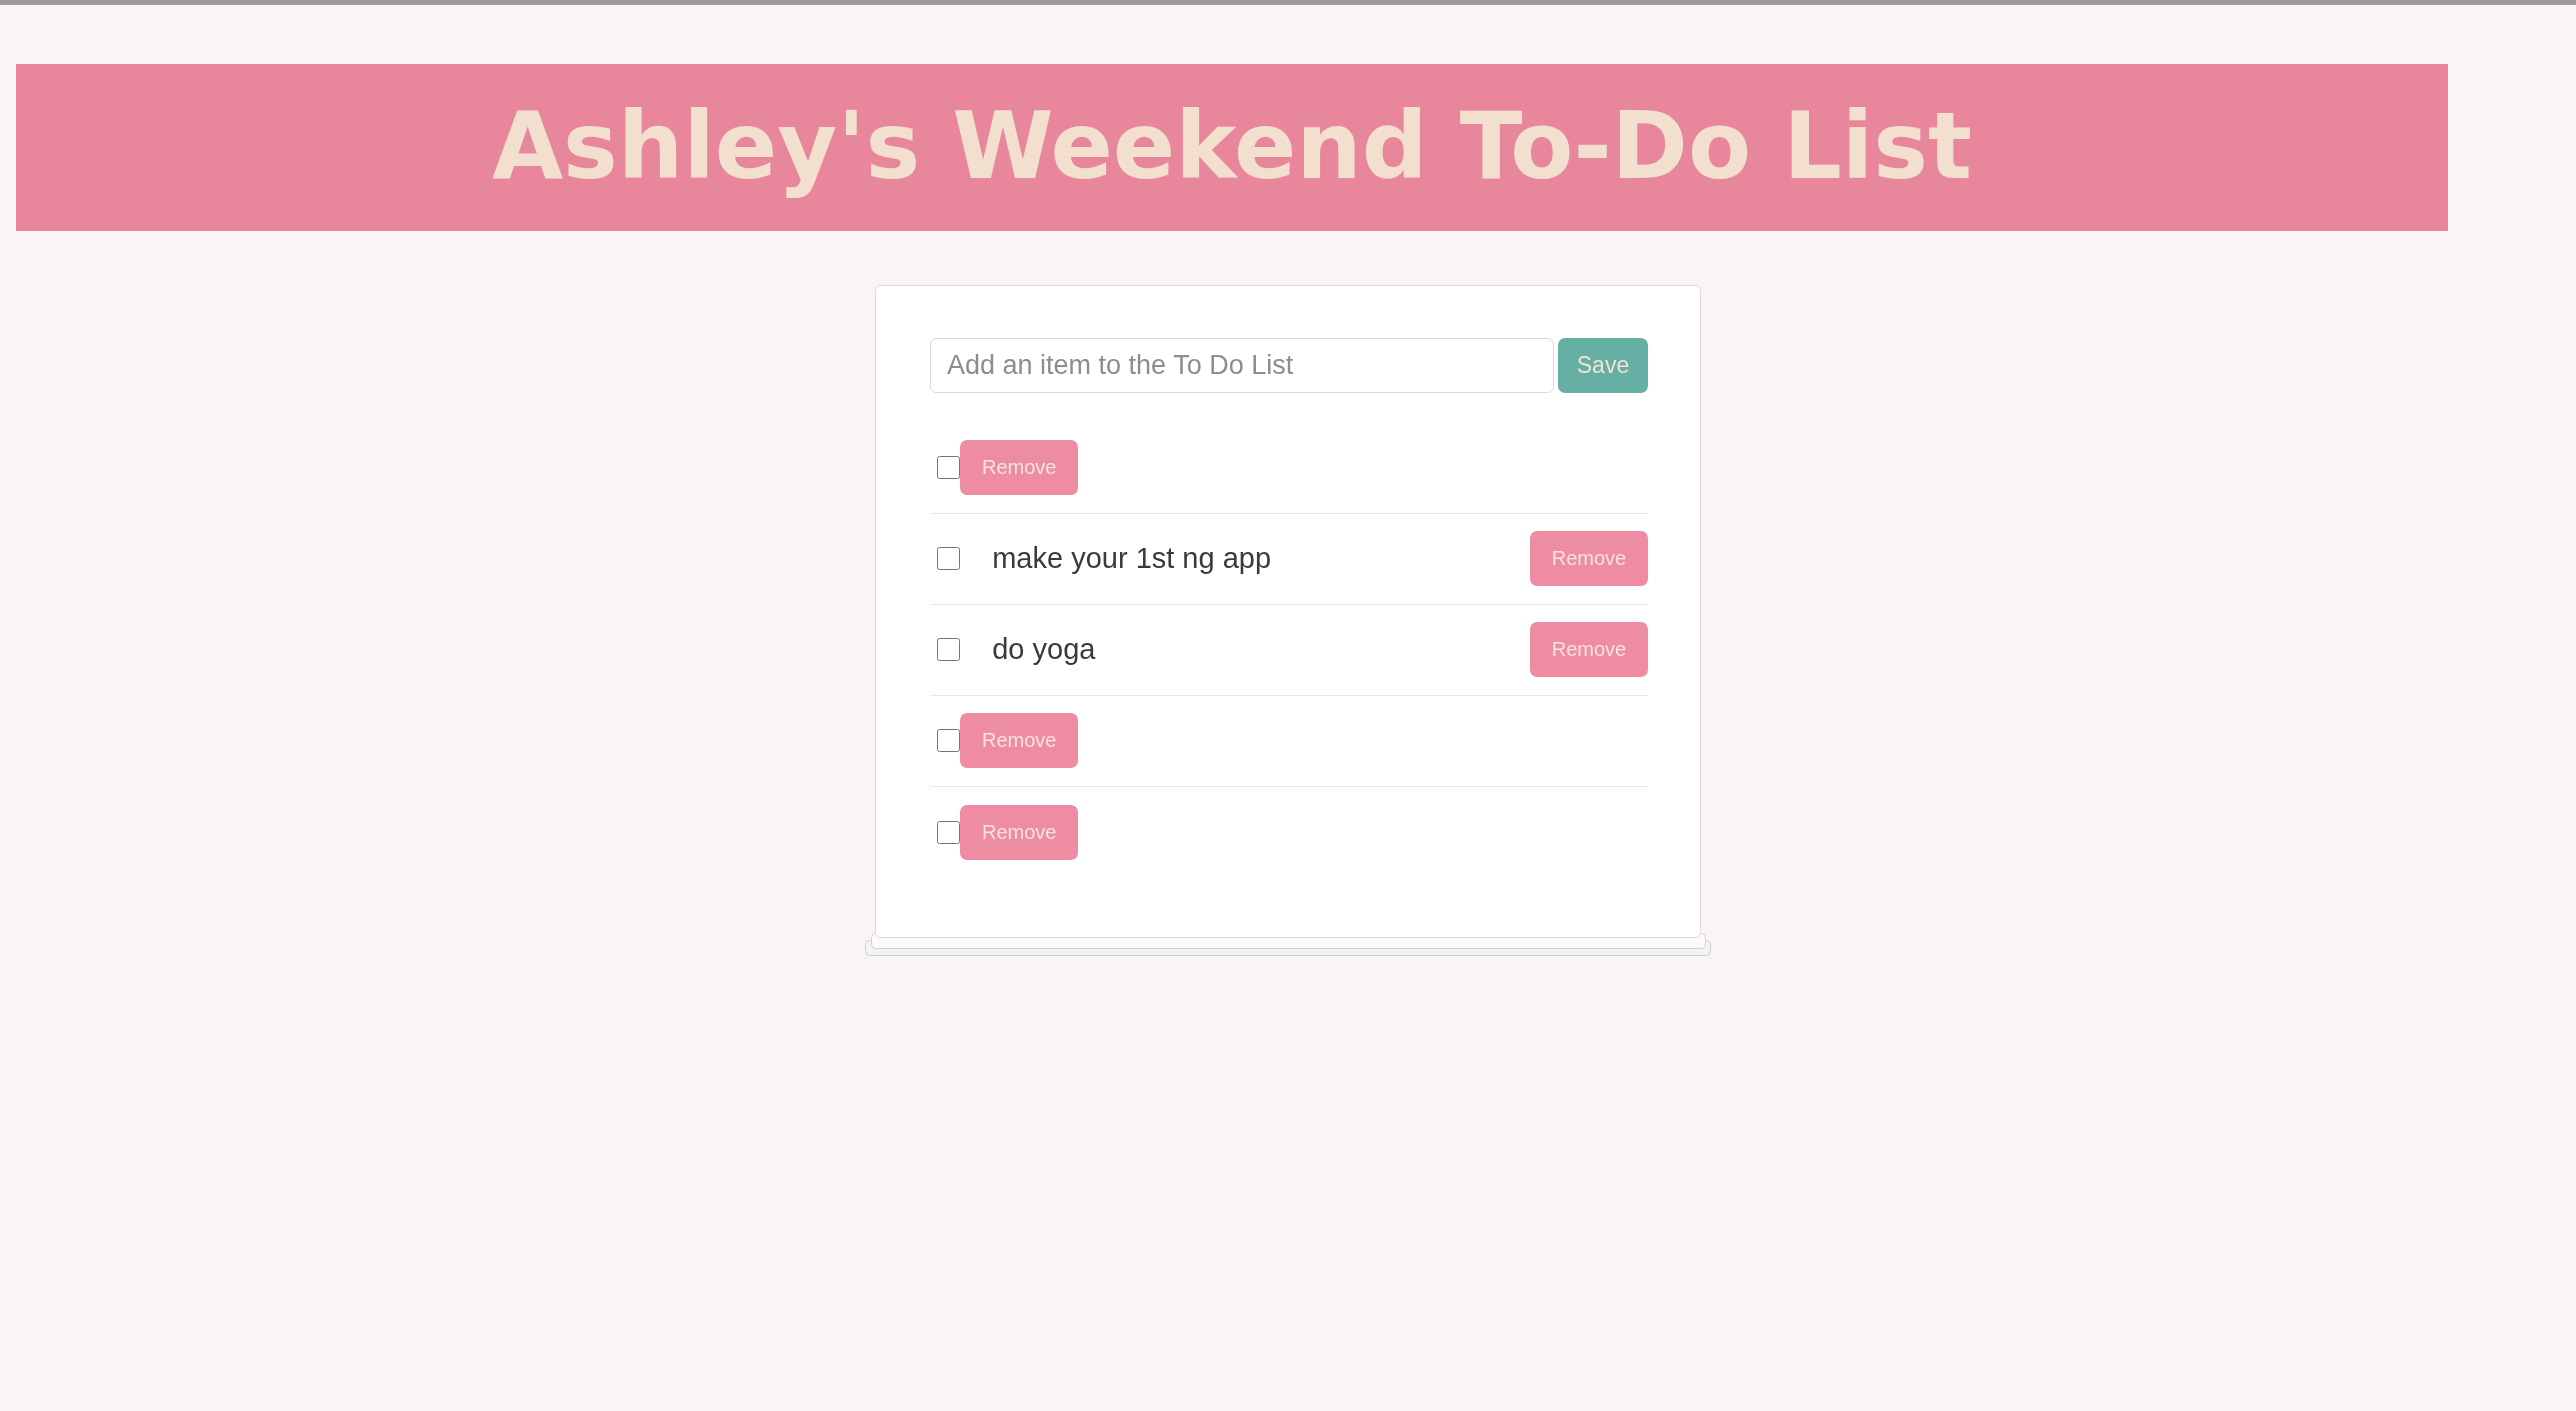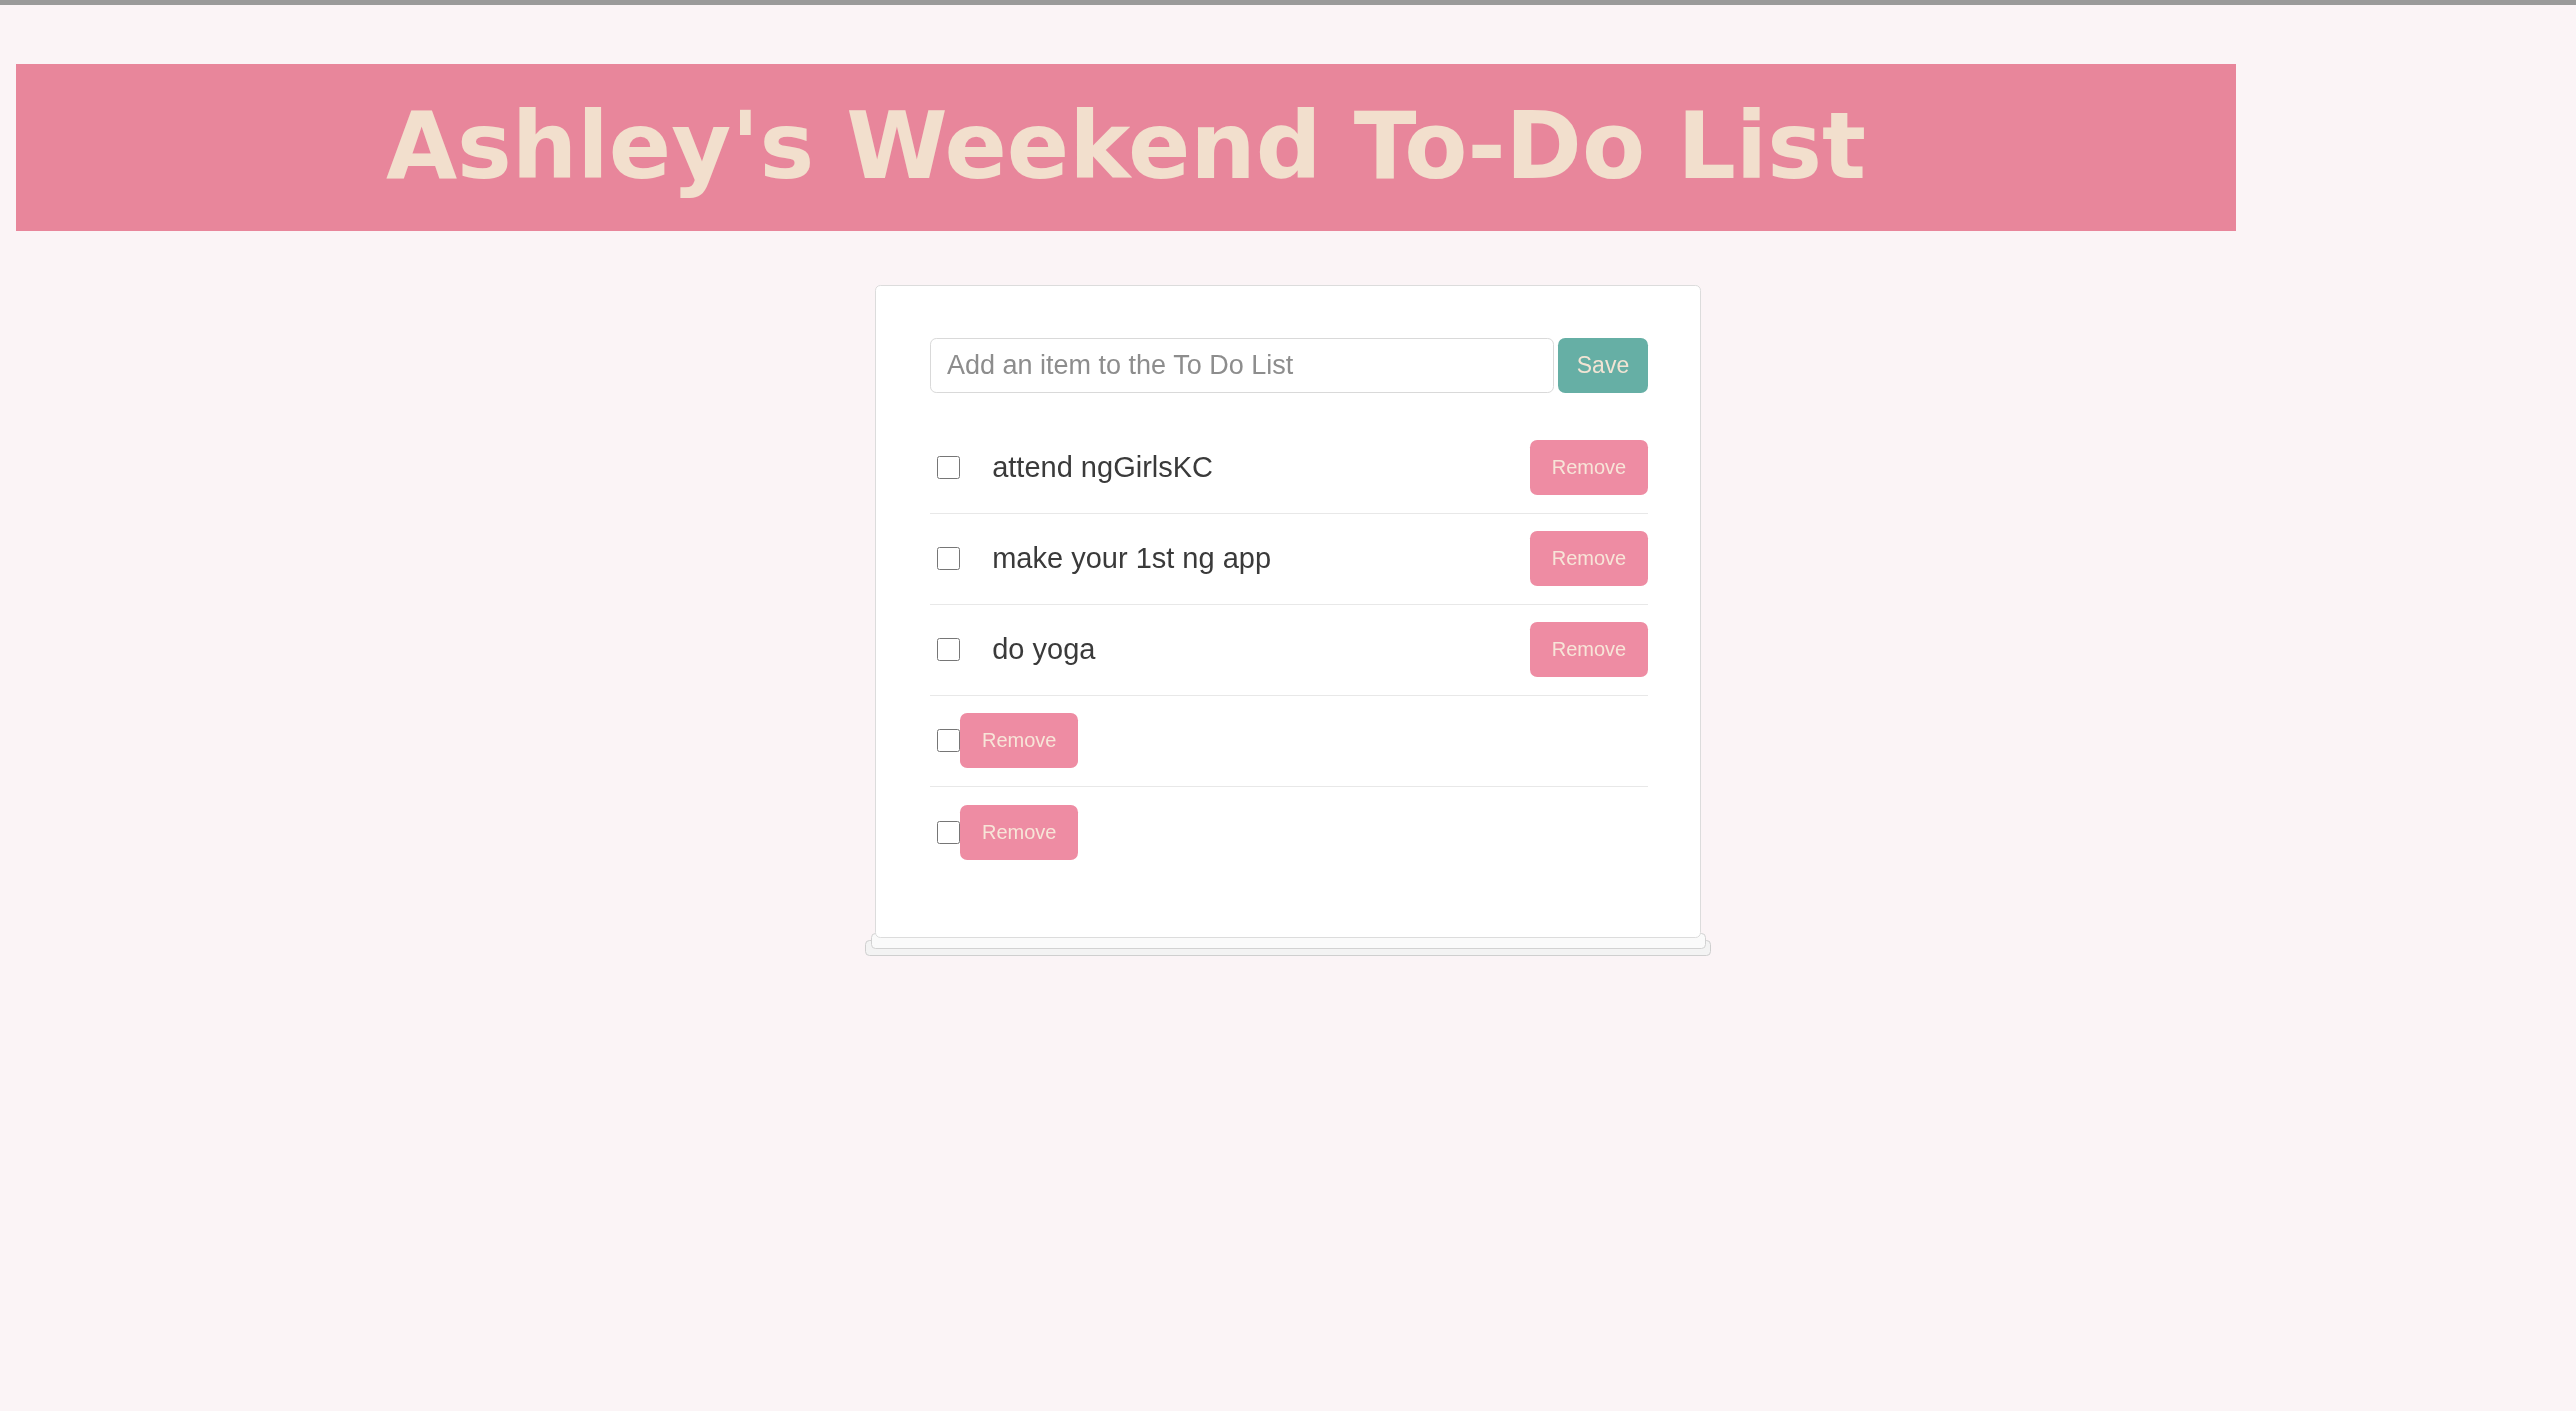--- a/index.html
+++ b/index.html
@@ -31,21 +31,21 @@
     left: 0;
     width: 2576px;
     height: 1407px;
   }
 
   
   .header-banner {
     position: absolute;
     left: 16px;
     top: 59px;
-    width: 2220px;
+    width: 2432px;
     height: 167px;
     background: #e8869b;
     display: flex;
     align-items: center;
     justify-content: center;
   }
   .header-title {
     font-family: "DejaVu Sans", sans-serif;
     font-size: 92px;
     font-weight: bold;
@@ -213,21 +213,20 @@
 
         <div class="add-row">
           <input class="todo-input" type="text" placeholder="Add an item to the To Do List" style="">
           <button class="save-button">Save</button>
         </div>
 
         <ul class="todo-list">
 
           <li class="todo-item">
             <input class="todo-checkbox" type="checkbox" style="">
-            <span class="todo-label">attend ngGirlsKC</span>
             <button class="remove-button">Remove</button>
           </li>
 
           <li class="todo-item">
             <input class="todo-checkbox" type="checkbox" style="">
             <span class="todo-label">make your 1st ng app</span>
             <button class="remove-button">Remove</button>
           </li>
 
           <li class="todo-item">

